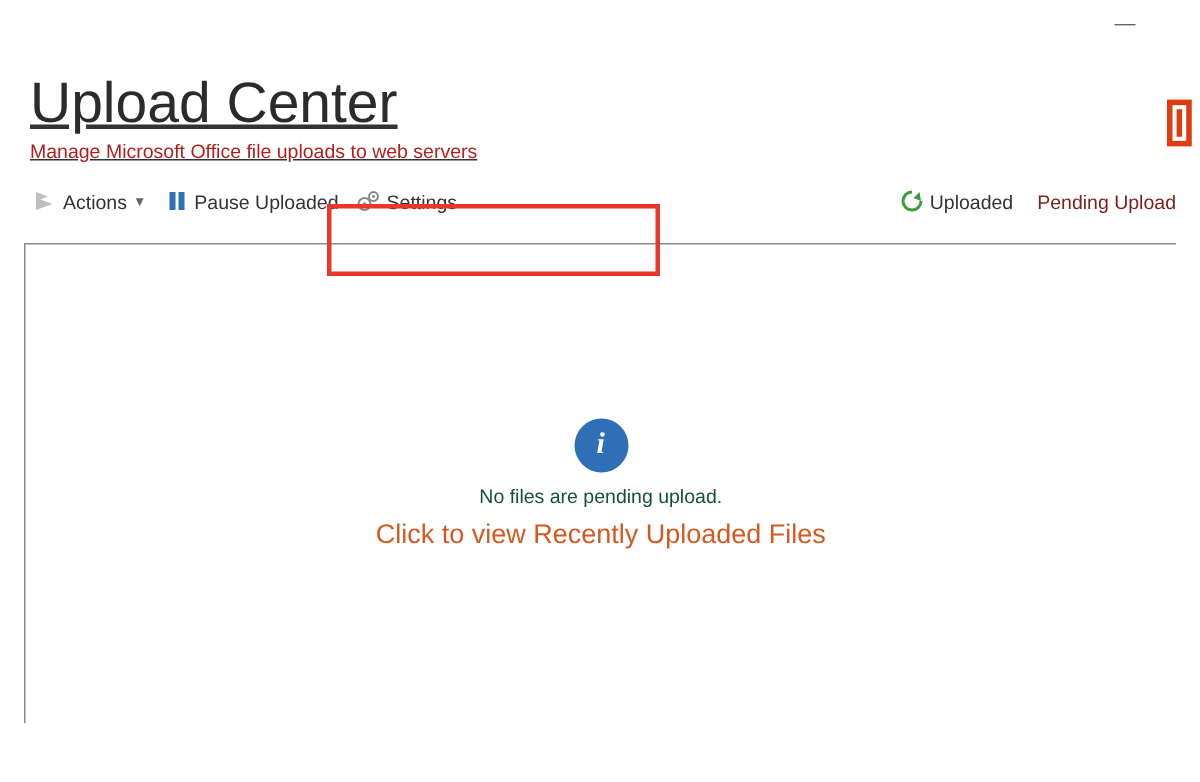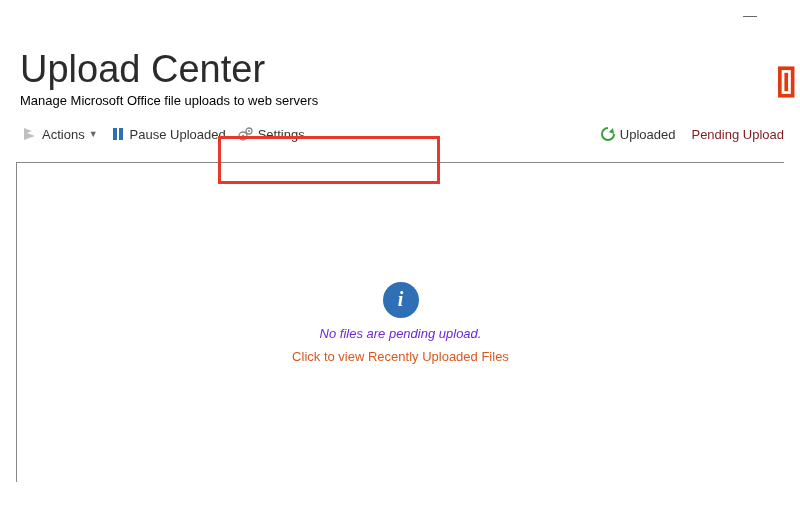--- a/index.html
+++ b/index.html
@@ -20,29 +20,30 @@
       padding-right: 30px;
     }
     .win-btn {
       width: 40px;
       text-align: center;
       color: #666;
       font-size: 14px;
     }
     .header {
       padding: 18px 16px 4px 20px;
+      text-decoration: underline;
     }
     .title {
       font-size: 38px;
       font-weight: 300;
       color: #2b2b2b;
     }
     .subtitle {
       font-size: 13px;
-      color: #000000;
+      color: #b91c1c;
       margin-top: 2px;
     }
     .toolbar {
       display: flex;
       align-items: center;
       padding: 12px 16px 10px 16px;
       font-size: 13px;
       color: #333;
       position: relative;
     }
@@ -91,25 +92,24 @@
       display: flex;
       align-items: center;
       justify-content: center;
       font-family: Georgia, serif;
       font-style: italic;
       font-weight: bold;
       font-size: 20px;
     }
     .msg-text {
       font-size: 13px;
-      color: #6d28d9;
-      font-style: italic;
+      color: #14532d;
     }
     .link-text {
-      font-size: 13px;
+      font-size: 18px;
       color: #d45a22;
       cursor: pointer;
     }
     .office-logo {
       position: absolute;
       right: 0;
       top: 65px;
       color: #e23a0f;
     }
     .dropdown-caret {

